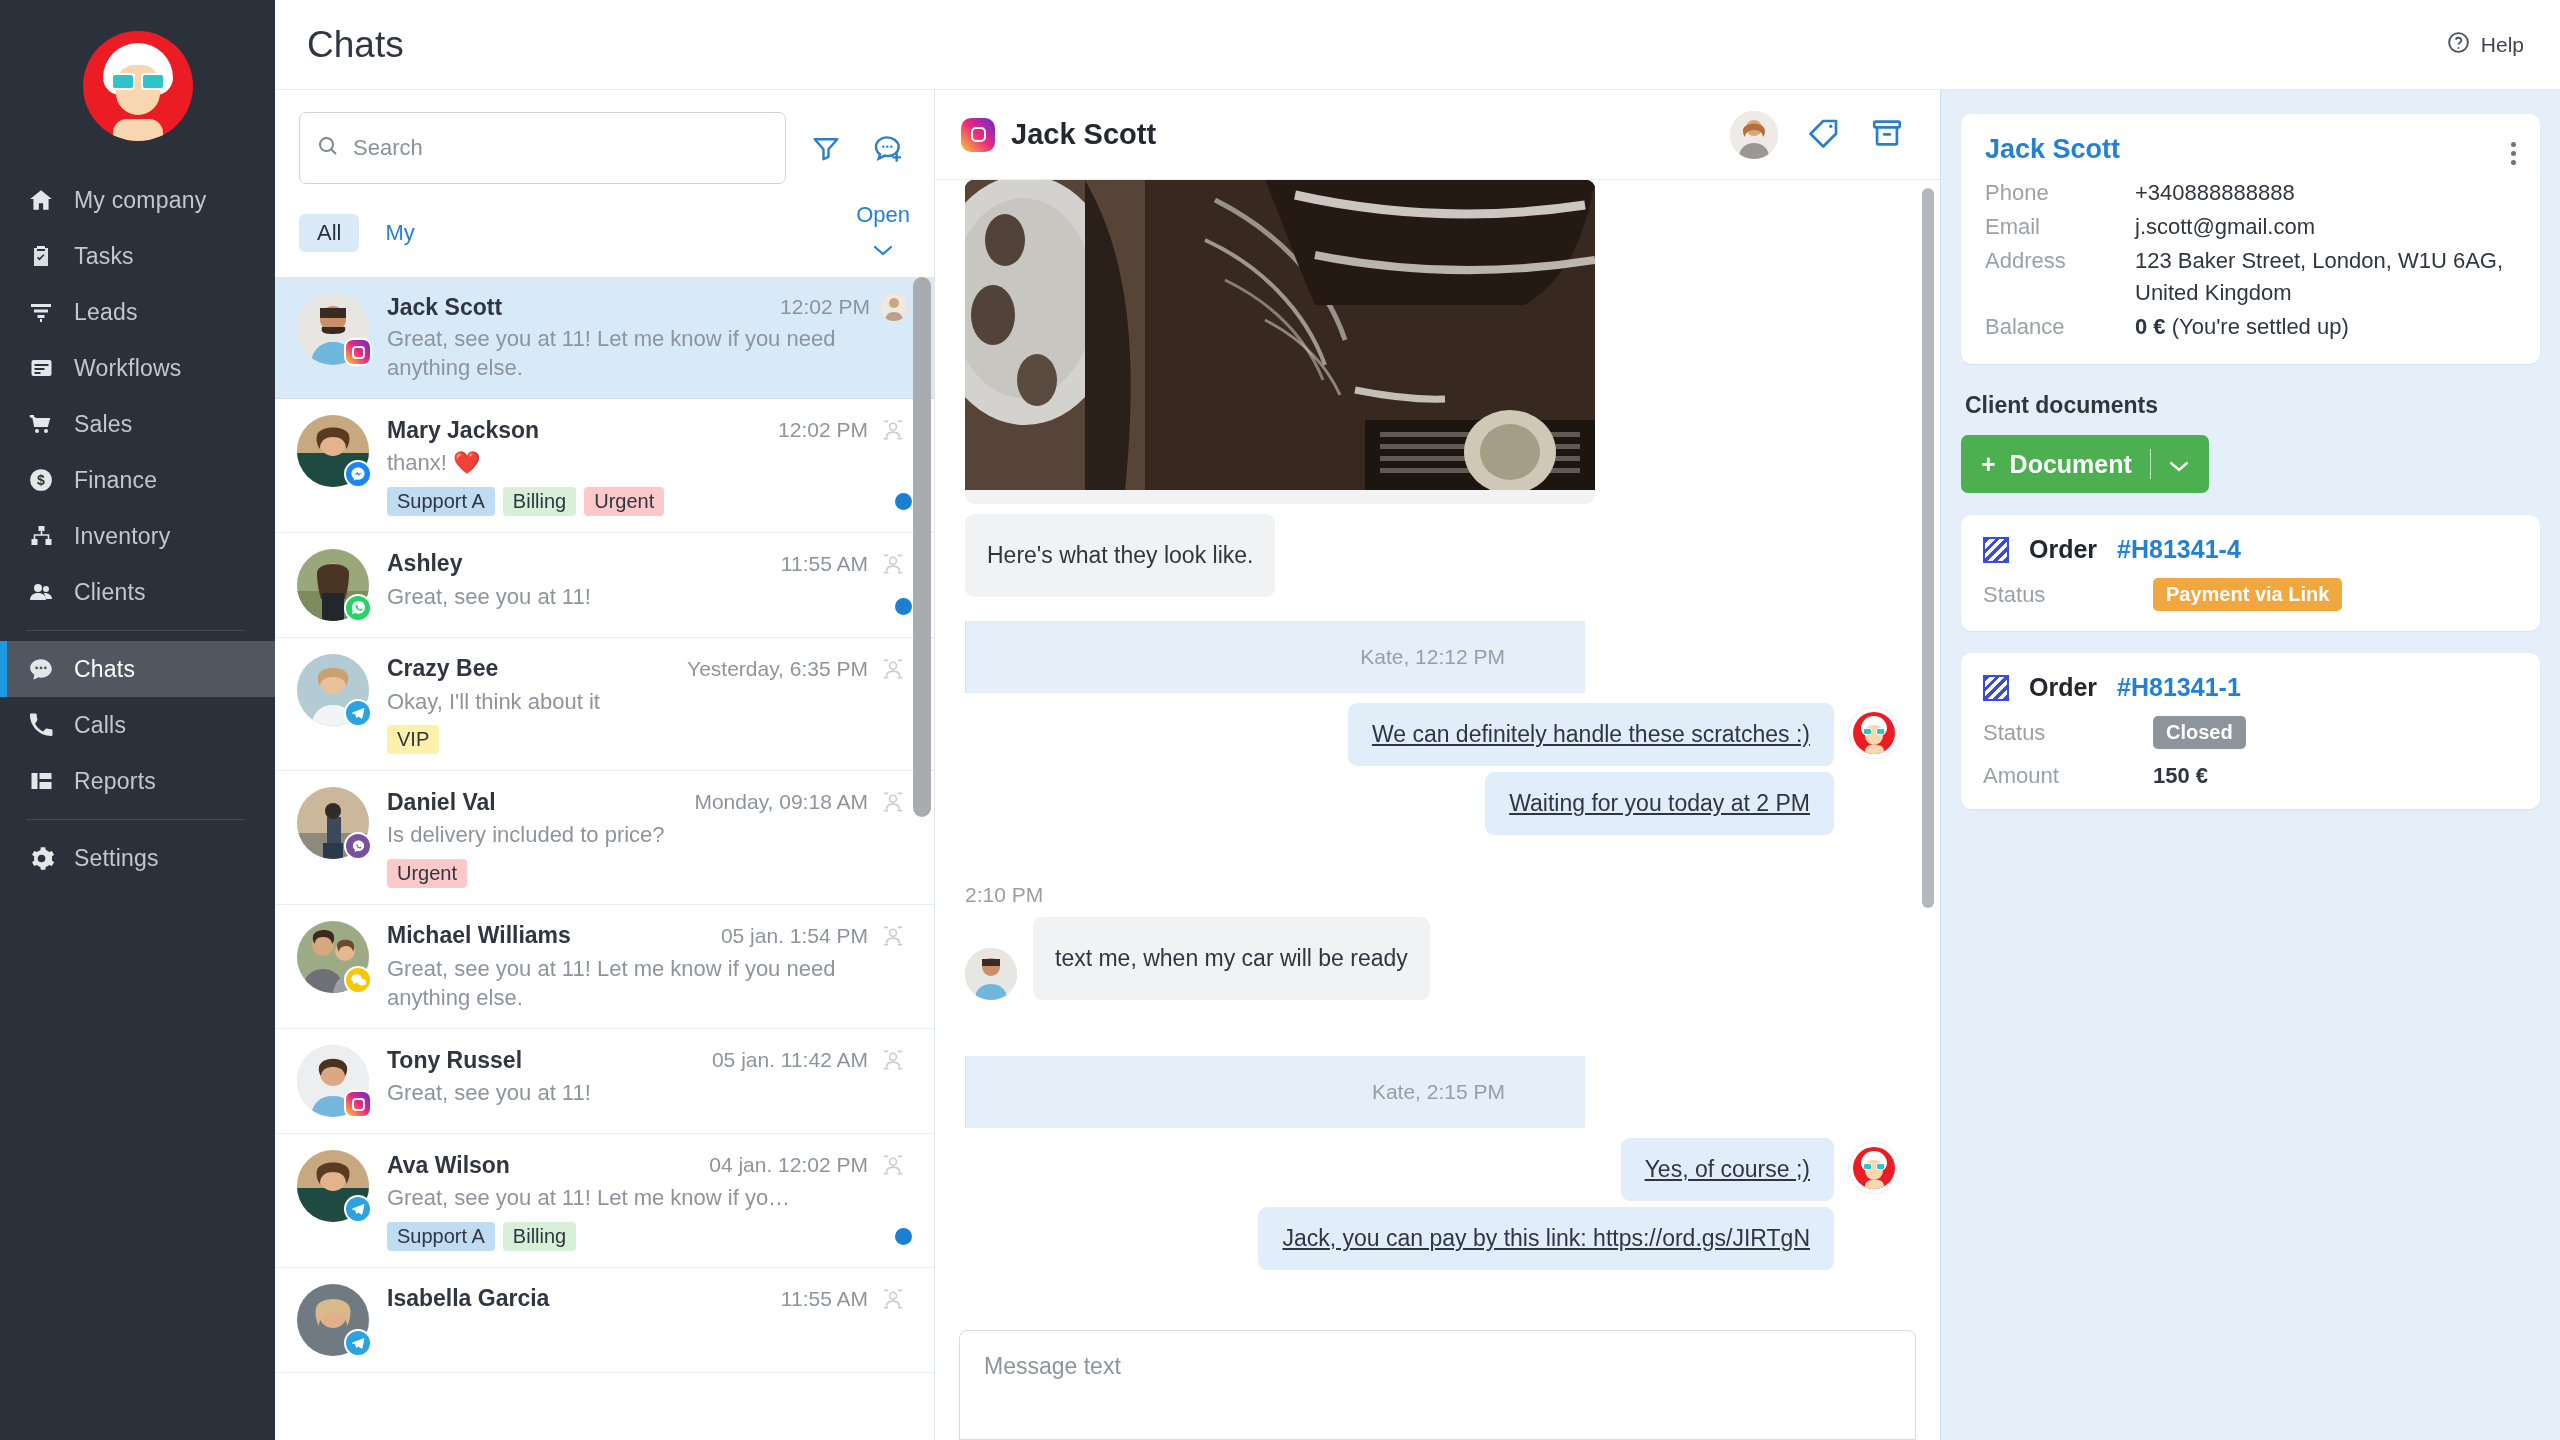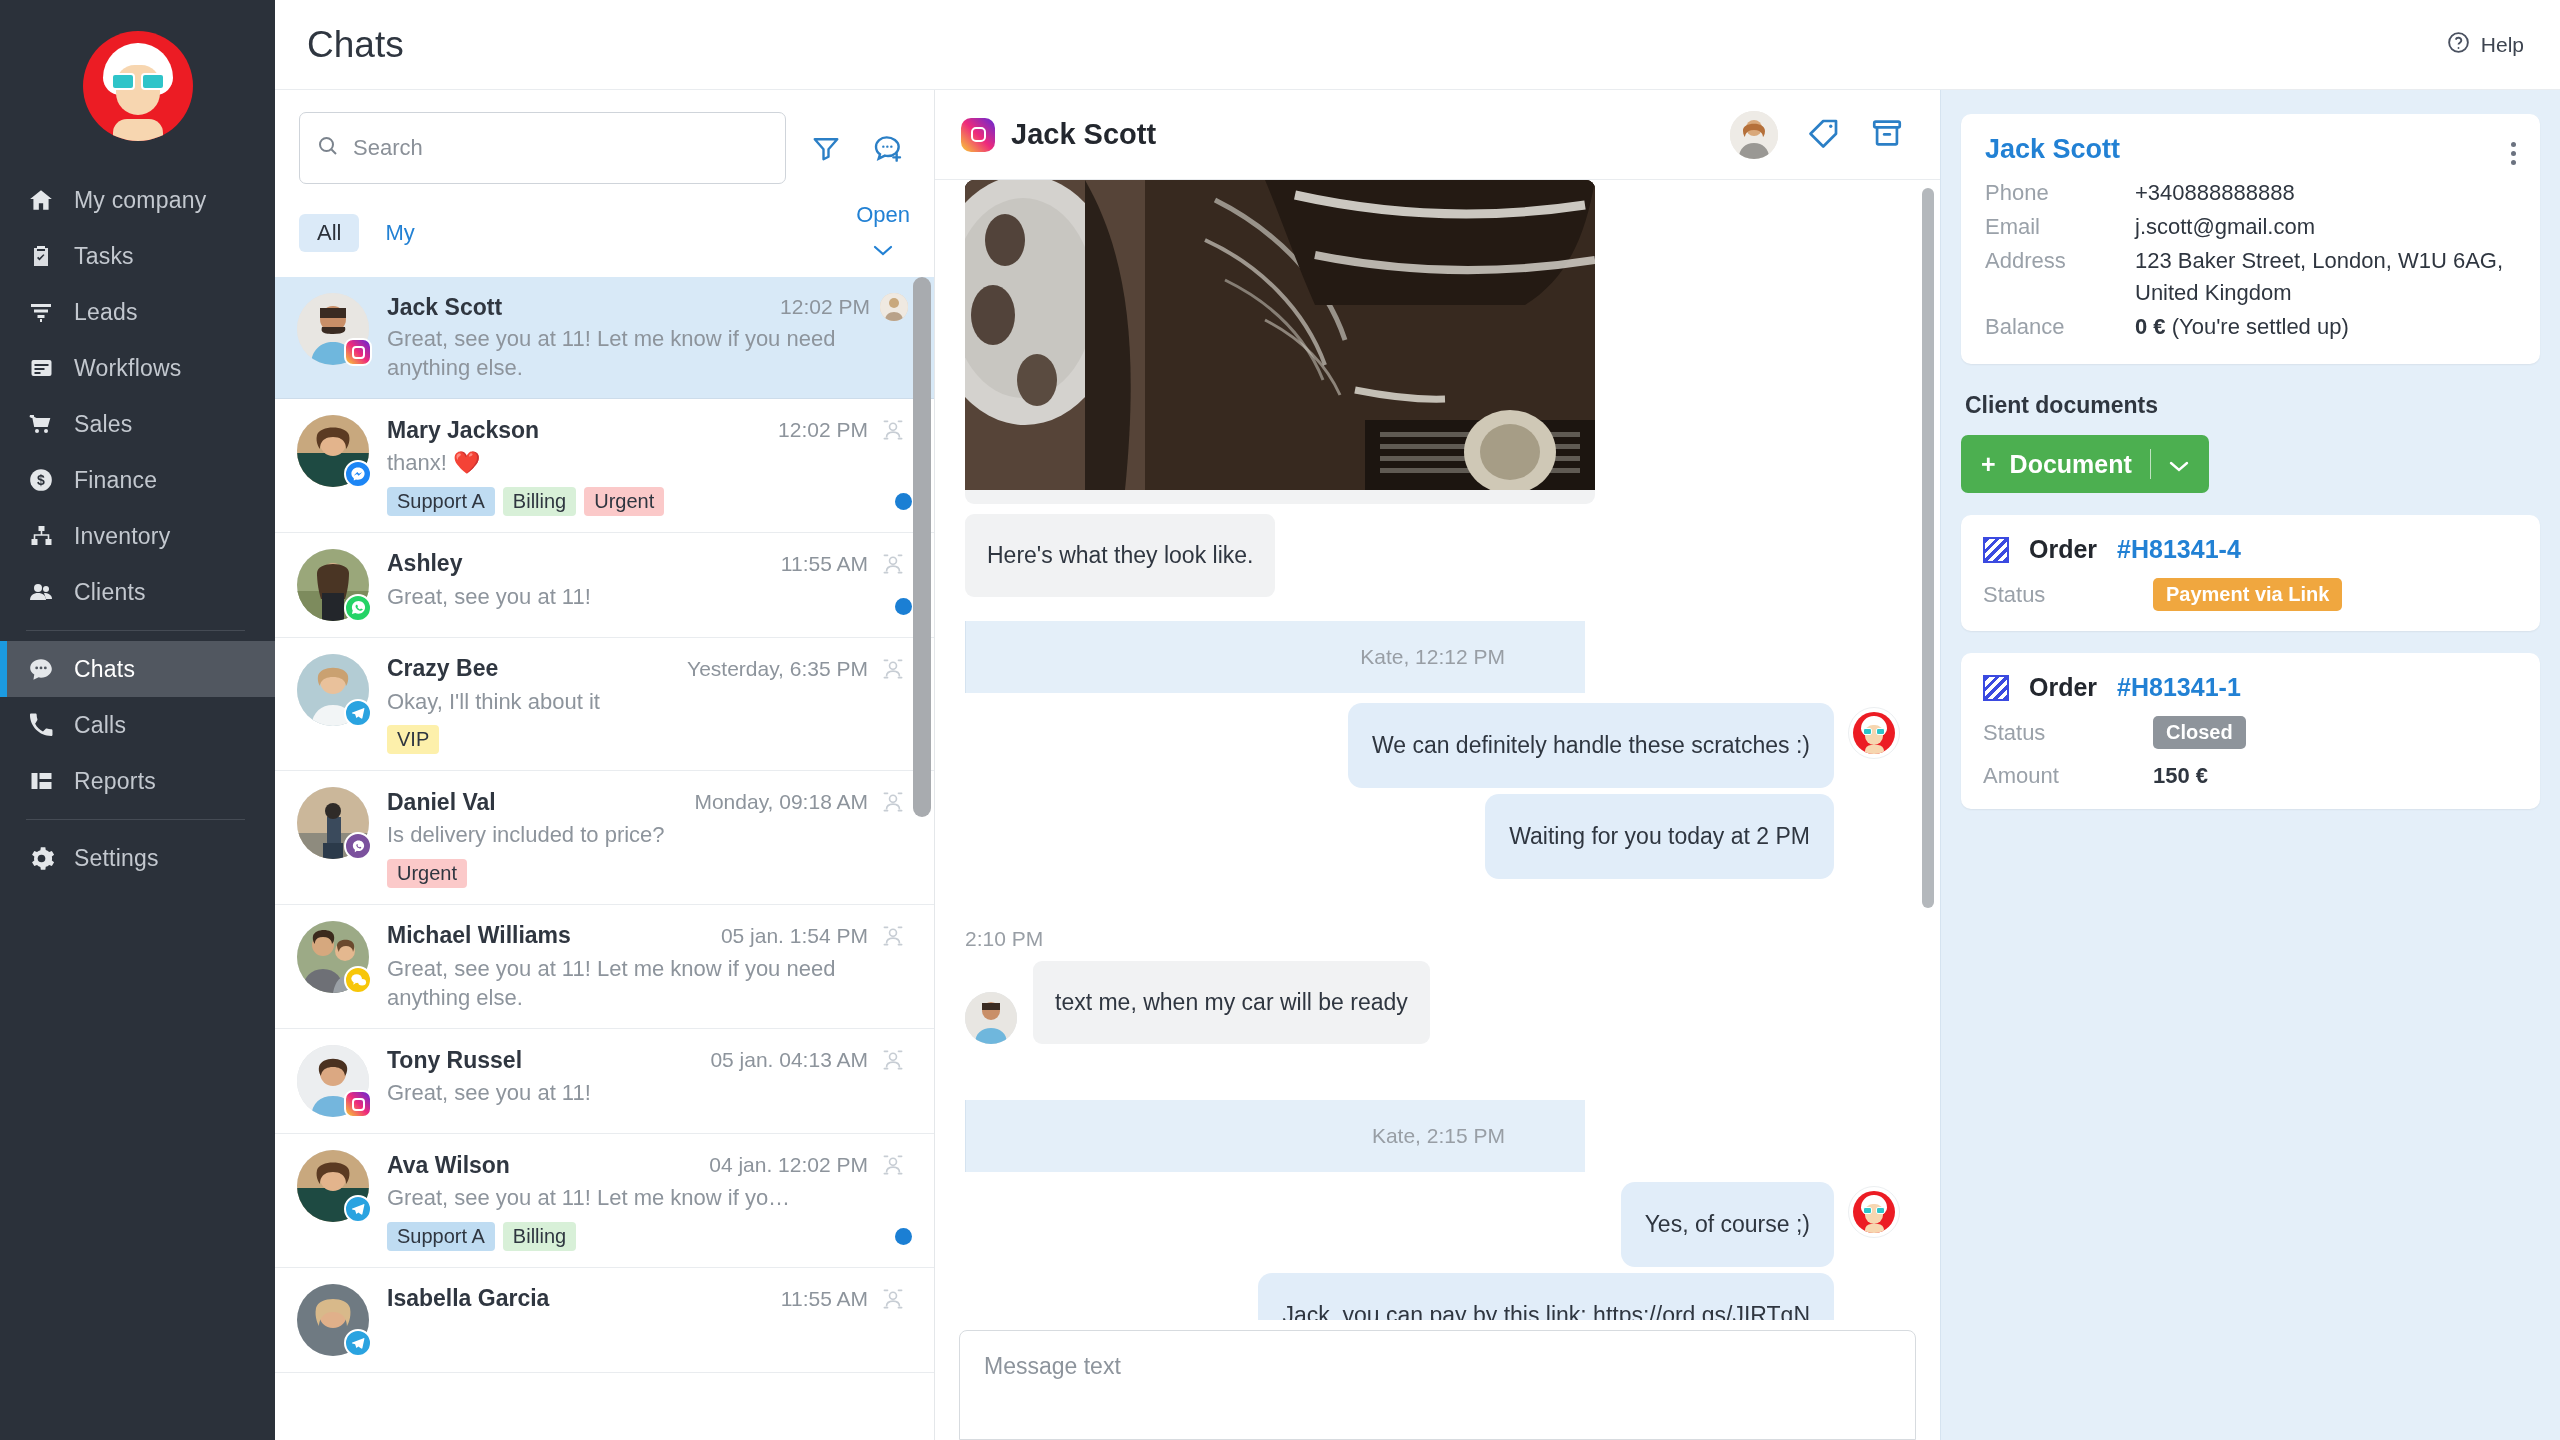--- a/index.html
+++ b/index.html
@@ -184,22 +184,22 @@
   .meta { font-size: 21px; color: #989ea5; margin: 12px 0 10px 0; }
   .meta.right { text-align: right; padding-right: 80px; margin-top: 24px; }
   .row-in { display: flex; align-items: flex-end; gap: 16px; }
   .row-out { display: flex; justify-content: flex-end; align-items: flex-start; gap: 14px; }
   .msg-av { width: 52px; min-width: 52px; height: 52px; border-radius: 50%; overflow: hidden; background: #dfe3e6; }
   .bubble-in {
     background: #f1f2f3; border-radius: 9px; padding: 28px 22px;
     font-size: 23px; color: #2f3640; max-width: 760px;
   }
   .bubble-out {
-    background: #e1edf9; border-radius: 14px; padding: 29px 24px;
-    font-size: 23px; color: #2f3640; max-width: 760px; text-align: right;
+    background: #e1edf9; border-radius: 9px; padding: 18px 24px;
+    font-size: 23px; color: #2f3640; max-width: 760px; text-align: right; text-decoration: underline;
   }
   .bubble-out a { color: #2f3640; text-decoration: underline; }
   .img-bubble {
     background: #f1f2f3; border-radius: 9px; padding: 0 0 14px 0; display: inline-block;
     overflow: hidden;
   }
   .car-photo {
     width: 630px; height: 310px; display: block; position: relative; overflow: hidden;
     background: #3a2a22;
   }
@@ -707,21 +707,21 @@
                     <path d="M14 72c1-14 9-21 22-21s21 7 22 21z" fill="#74b6dd"></path>
                   </svg>
               </span>
               <span class="ch-badge ch-ig">
                   <i></i>
                 </span>
             </div>
             <div class="row-main">
               <div class="row-top">
                 <span class="row-name">Tony Russel</span>
-                <span class="row-time">05 jan. 04:13 AM</span>
+                <span class="row-time">05 jan. 11:42 AM</span>
                 <span class="assign-ico">
                   <svg width="26" height="26" viewBox="0 0 24 24" stroke-width="1.5">
                       <circle cx="12" cy="9" r="3.2"></circle>
                       <path d="M6 19c0-3.3 2.7-5 6-5s6 1.7 6 5"></path>
                       <path d="M4 4h3M17 4h3M4 20h3M17 20h3" stroke-linecap="round"></path>
                     </svg>
                 </span>
               </div>
               <div class="row-prev">Great, see you at 11!</div>
             </div>

